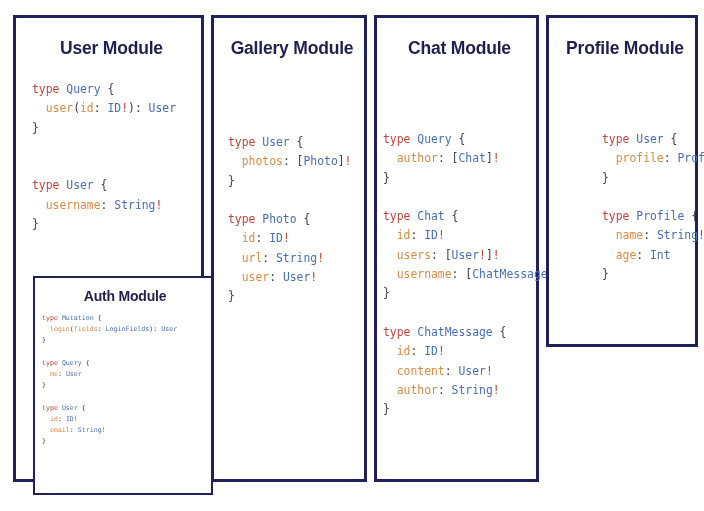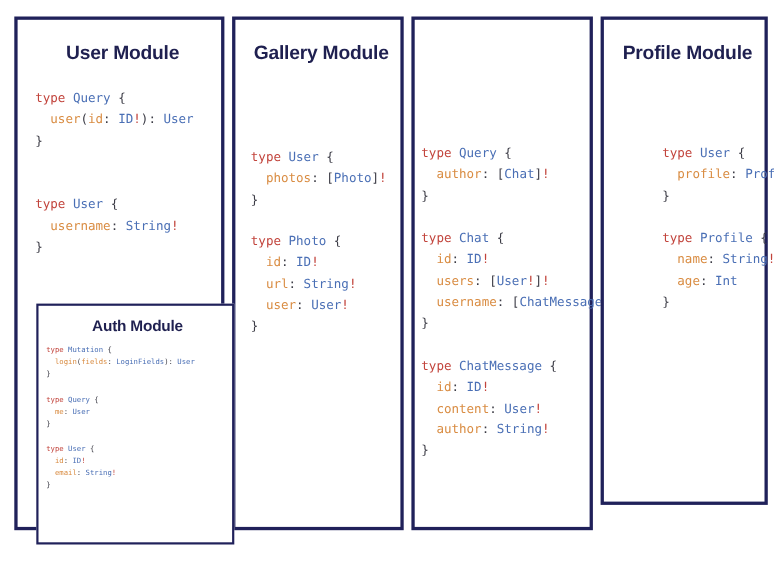--- a/index.html
+++ b/index.html
@@ -68,21 +68,21 @@
   .t-type { color: #4a6fb5; }  
   .t-fld  { color: #d98c42; }  
   .t-pun  { color: #3c3c46; }  
   .t-bng  { color: #c2443c; }  
 
   
   #card-user    { left: 13px;  top: 15px;  width: 191px; height: 467px; }
   #card-auth    { left: 17px;  top: 258px; width: 180px; height: 219px; }
   #card-gallery { left: 211px; top: 15px;  width: 156px; height: 467px; }
   #card-chat    { left: 374px; top: 15px;  width: 165px; height: 467px; }
-  #card-profile { left: 546px; top: 15px;  width: 152px; height: 444px; }
+  #card-profile { left: 546px; top: 15px;  width: 152px; height: 332px; }
 
   #title-user    { left: 0;  top: 20px; width: 191px; }
   #title-auth    { left: 0;  top: 10px; width: 180px; }
   #title-gallery { left: 0;  top: 20px; width: 156px; }
   #title-chat    { left: 0;  top: 20px; width: 165px; }
   #title-profile { left: 0;  top: 20px; width: 152px; }
 
   .title-abs { position: absolute; }
   .code-abs  { position: absolute; }
 
@@ -132,20 +132,21 @@
 <span class="t-pun">}</span>
 
 <span class="t-kw">type</span> <span class="t-type">User</span> <span class="t-pun">{</span>
   <span class="t-fld">id</span><span class="t-pun">:</span> <span class="t-type">ID</span><span class="t-bng">!</span>
   <span class="t-fld">email</span><span class="t-pun">:</span> <span class="t-type">String</span><span class="t-bng">!</span>
 <span class="t-pun">}</span></div>
     </div>
   </div>
 
   <div class="module-card" id="card-chat">
+    <div class="module-title title-lg title-abs" id="title-chat">Chat Module</div>
     <div class="code-block code-lg code-abs" id="code-chat"><span class="t-kw">type</span> <span class="t-type">Query</span> <span class="t-pun">{</span>
   <span class="t-fld">author</span><span class="t-pun">:</span> <span class="t-pun">[</span><span class="t-type">Chat</span><span class="t-pun">]</span><span class="t-bng">!</span>
 <span class="t-pun">}</span>
 
 <span class="t-kw">type</span> <span class="t-type">Chat</span> <span class="t-pun">{</span>
   <span class="t-fld">id</span><span class="t-pun">:</span> <span class="t-type">ID</span><span class="t-bng">!</span>
   <span class="t-fld">users</span><span class="t-pun">:</span> <span class="t-pun">[</span><span class="t-type">User</span><span class="t-bng">!</span><span class="t-pun">]</span><span class="t-bng">!</span>
   <span class="t-fld">username</span><span class="t-pun">:</span> <span class="t-pun">[</span><span class="t-type">ChatMessage</span><span class="t-pun">]</span><span class="t-bng">!</span>
 <span class="t-pun">}</span>
 

